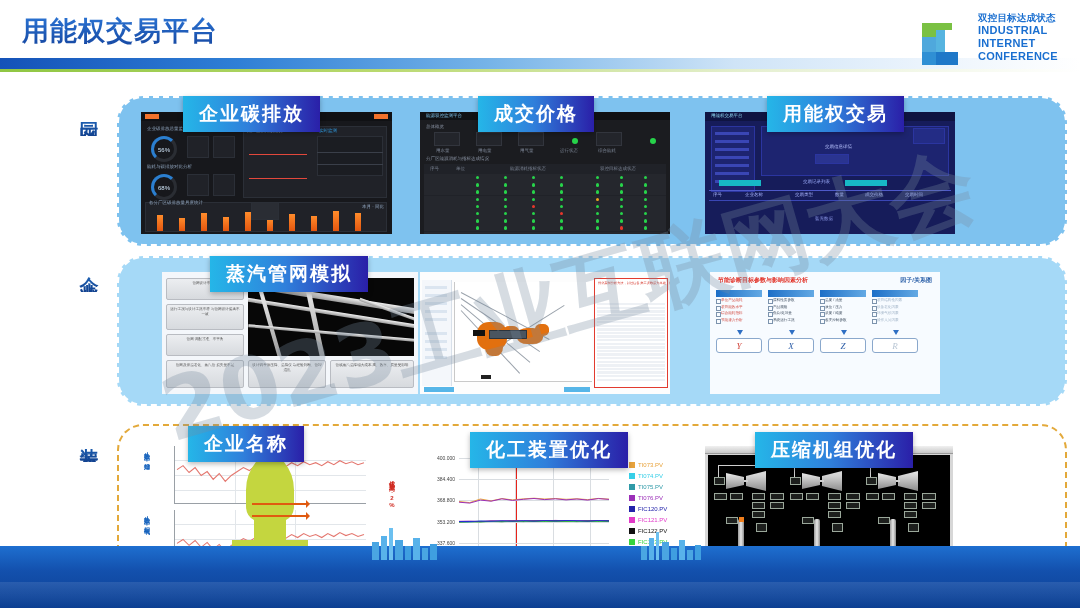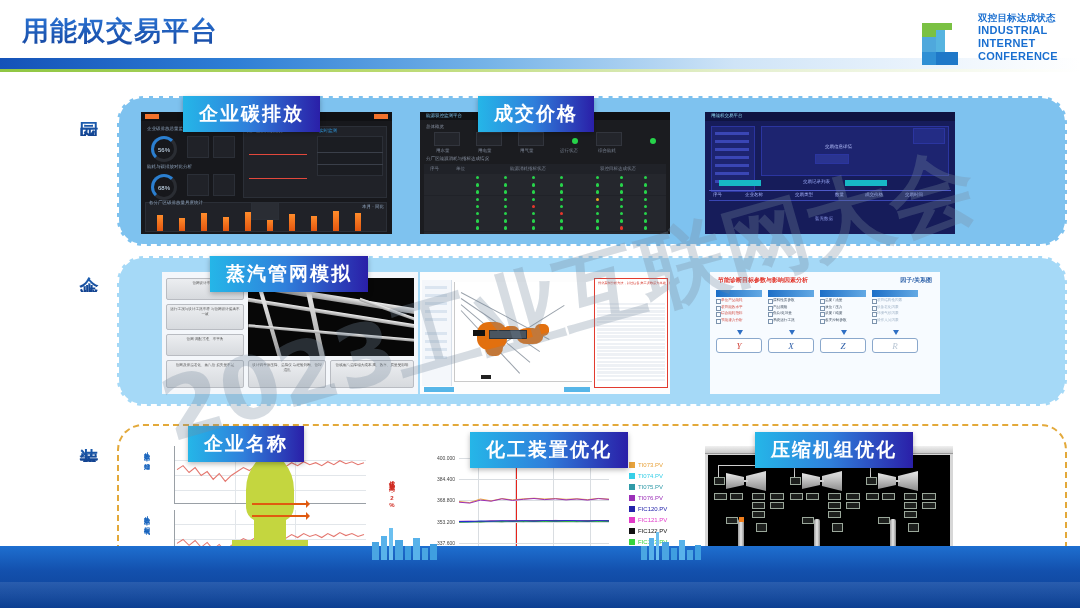--- a/index.html
+++ b/index.html
@@ -390,20 +390,21 @@
       <div class="tiny-label" style="left:8px;top:80px;color:#aab6ff">序号</div>
       <div class="tiny-label" style="left:40px;top:80px;color:#aab6ff">企业名称</div>
       <div class="tiny-label" style="left:90px;top:80px;color:#aab6ff">交易类型</div>
       <div class="tiny-label" style="left:130px;top:80px;color:#aab6ff">数量</div>
       <div class="tiny-label" style="left:160px;top:80px;color:#aab6ff">成交价格</div>
       <div class="tiny-label" style="left:200px;top:80px;color:#aab6ff">交易时间</div>
       <div class="trade-line" style="left:4px;top:88px;right:4px"></div>
       <div class="tiny-label" style="left:110px;top:104px;color:#8d99e8">暂无数据</div>
     </div>
   </div>
+  <div class="card-title" style="left:62px; top:-16px;">用能权交易</div>
 </div>
 
 <div class="row-panel" id="row-panel-2"></div>
 
 <div class="card" style="left:138px; top:272px; width:256px; height:122px;margin-left:24px;">
   <div class="card-shot">
     <div class="steam">
       <div class="gbox" style="left:4px;top:6px;width:78px;height:22px;">管网设计不合理</div>
       <div class="gbox" style="left:4px;top:32px;width:78px;height:26px;">运行工况与设计工况不符
 与管网设计偏离不一致</div>

